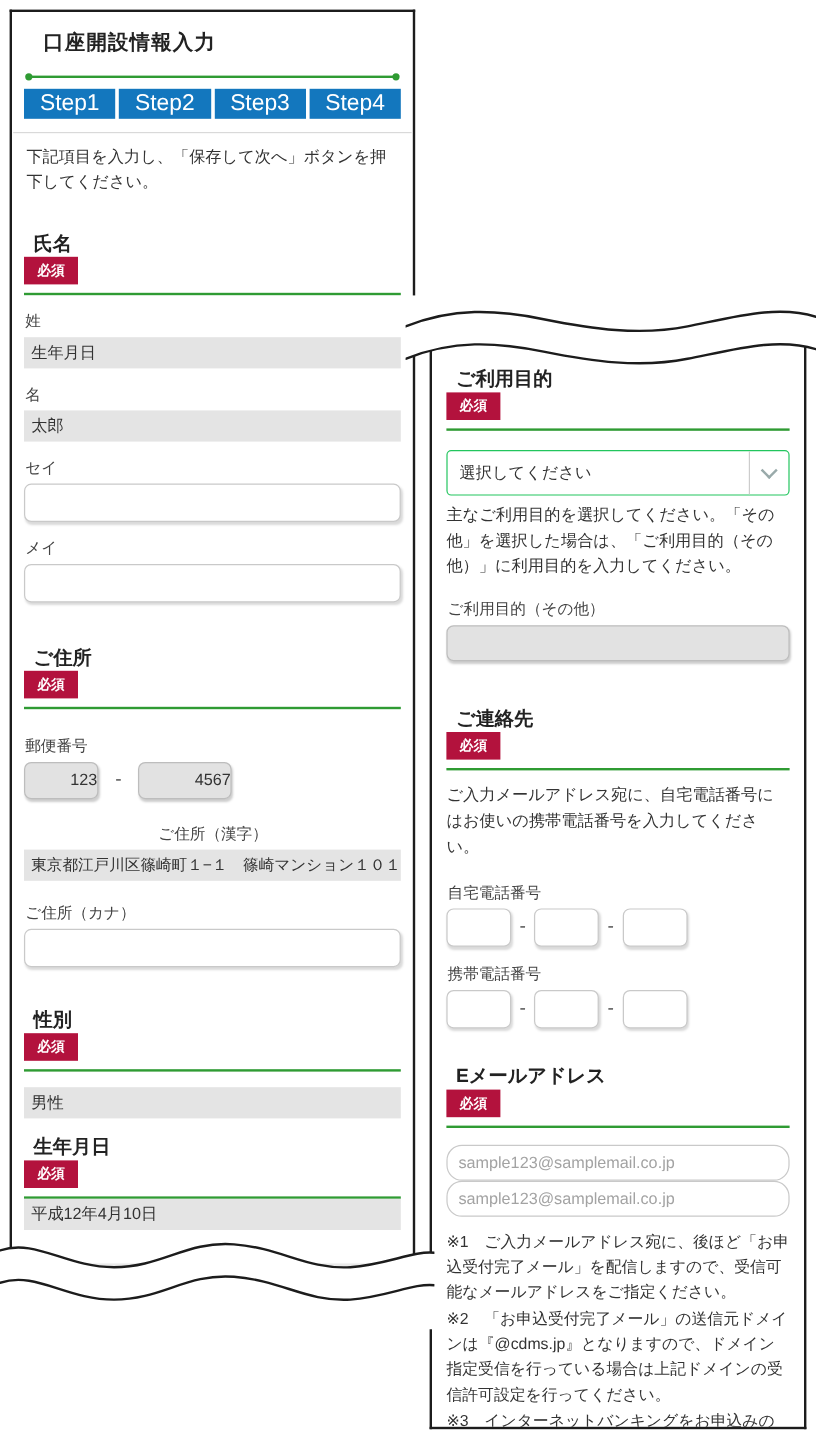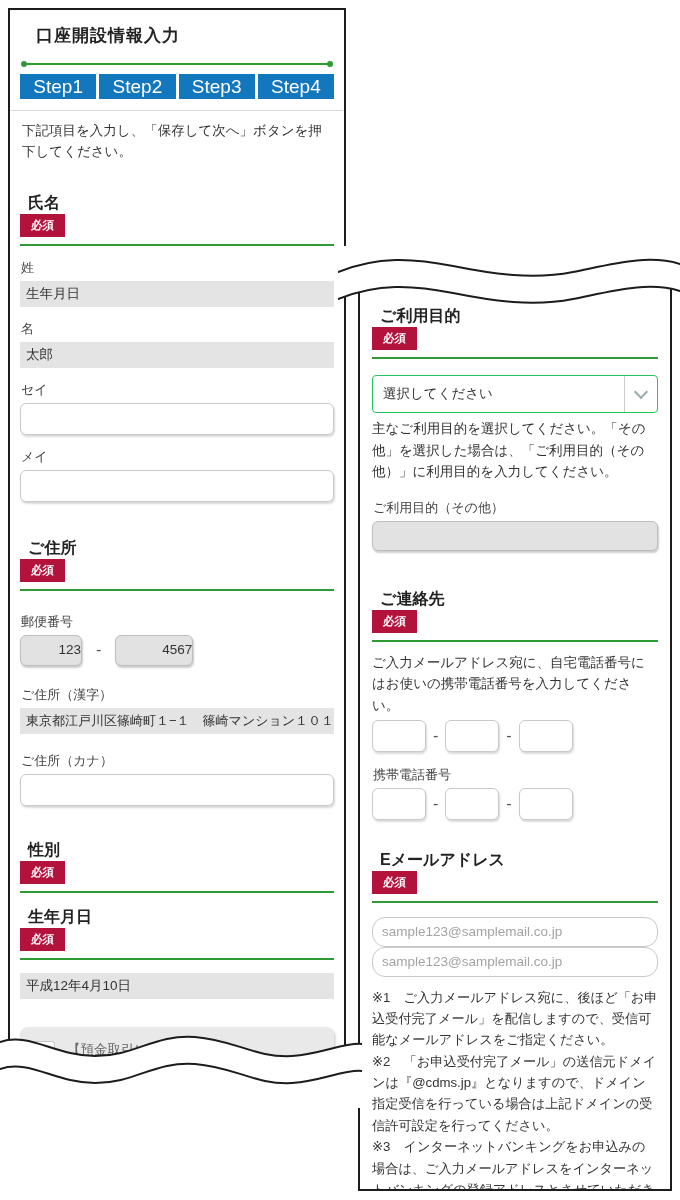--- a/index.html
+++ b/index.html
@@ -111,38 +111,39 @@
     </div>
     <div class="greenline"></div>
 
     <div class="flabel" style="margin-top:22px;">郵便番号</div>
     <div class="postal-row">
       <div class="dis pbox p1">123</div>
       <span class="hy">-</span>
       <div class="dis pbox p2">4567</div>
     </div>
 
-    <div class="flabel" style="margin-top:20px;">ご住所（漢字）</div>
+    <div class="flabel" style="margin-top:20px;text-align:center;">ご住所（漢字）</div>
     <div class="bar kanji">東京都江戸川区篠崎町１−１　篠崎マンション１０１</div>
 
     <div class="flabel" style="margin-top:18px;">ご住所（カナ）</div>
     <div class="inp"></div>
 
     <div class="sec-head" style="margin-top:34px;">
       <span class="h">性別</span>
       <span class="badge">必須</span>
     </div>
     <div class="greenline"></div>
+    <div class="bar" style="margin-top:13px;">男性</div>
 
     <div class="sec-head" style="margin-top:14px;">
       <span class="h">生年月日</span>
       <span class="badge">必須</span>
     </div>
     <div class="greenline"></div>
-    <div class="bar" style="margin-top:13px;">平成12年4月10日</div>
+    <div class="bar" style="">平成12年4月10日</div>
 
     <div class="declare">
       <span class="checkbox"></span>
       <div class="txt">
         <div>【預金取引に係る届出】</div>
         <div>私の実特法上の居住地国は日本のみであり、上記情報が正確であることを認めます。なお、居住地国その他記載情報に変更があった場合は、3ヶ月以内に再度届出いたします。</div>
       </div>
     </div>
 
   </div>
@@ -176,20 +177,21 @@
     <div class="dis" style="height:30px;width:100%;"></div>
 
     
     <div class="sec-head" style="margin-top:38px;">
       <span class="h">ご連絡先</span>
       <span class="badge">必須</span>
     </div>
     <div class="greenline"></div>
     <div class="help" style="margin-top:10px;">ご入力メールアドレス宛に、自宅電話番号にはお使いの携帯電話番号を入力してください。</div>
 
+    <div class="flabel" style="margin-top:18px;">自宅電話番号</div>
     <div class="phone-row">
       <div class="inp phbox"></div>
       <span class="phy">-</span>
       <div class="inp phbox"></div>
       <span class="phy">-</span>
       <div class="inp phbox"></div>
     </div>
 
     <div class="flabel" style="margin-top:14px;">携帯電話番号</div>
     <div class="phone-row">

